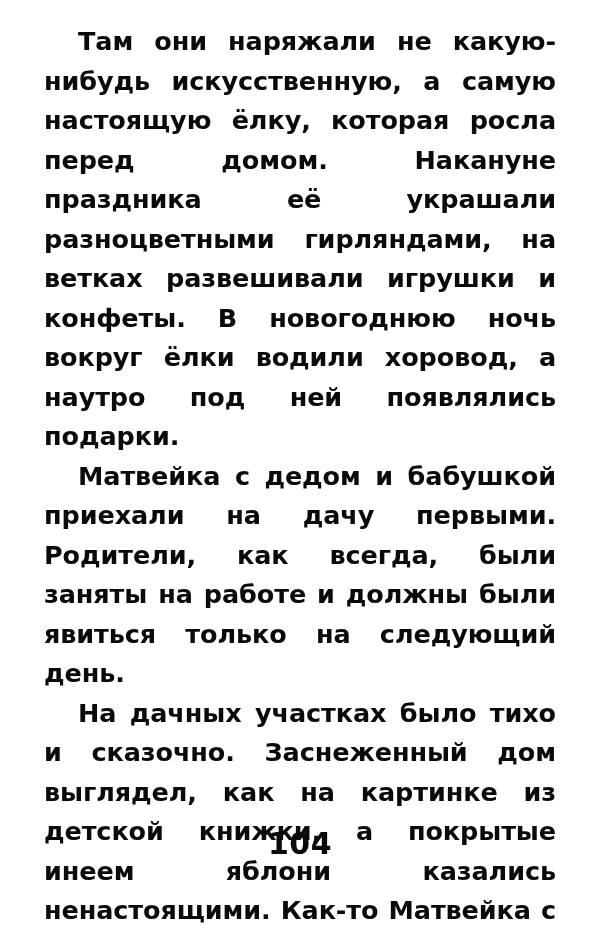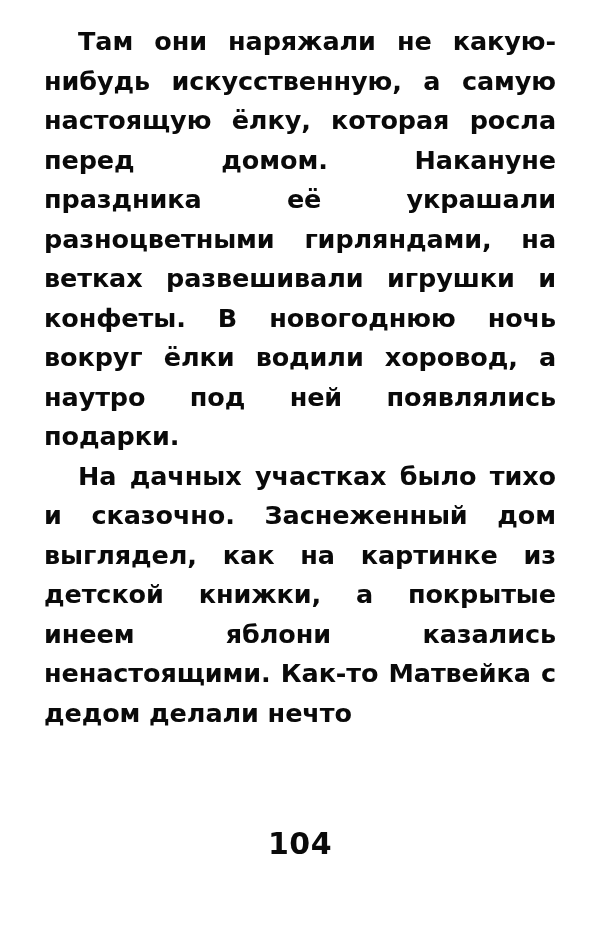--- a/index.html
+++ b/index.html
@@ -51,16 +51,17 @@
     color: #0a0a0a;
     letter-spacing: 0.5px;
   }
 </style>
 </head>
 <body>
 
 <div class="page">
   <div class="text-block">
     <p class="para">Там они наряжали не какую-нибудь искусственную, а самую настоящую ёлку, которая росла перед домом. Накануне праздника её украшали разноцветными гирляндами, на ветках развешивали игрушки и конфеты. В новогоднюю ночь вокруг ёлки водили хоровод, а наутро под ней появлялись подарки.</p>
+    <p class="para">Матвейка с дедом и бабушкой приехали на дачу первыми. Родители, как всегда, были заняты на работе и должны были явиться только на следующий день.</p>
     <p class="para last-full">На дачных участках было тихо и сказочно. Заснеженный дом выглядел, как на картинке из детской книжки, а покрытые инеем яблони казались ненастоящими. Как-то Матвейка с дедом делали нечто</p>
   </div>
   <div class="page-number">104</div>
 </div>
 
 </body></html>

